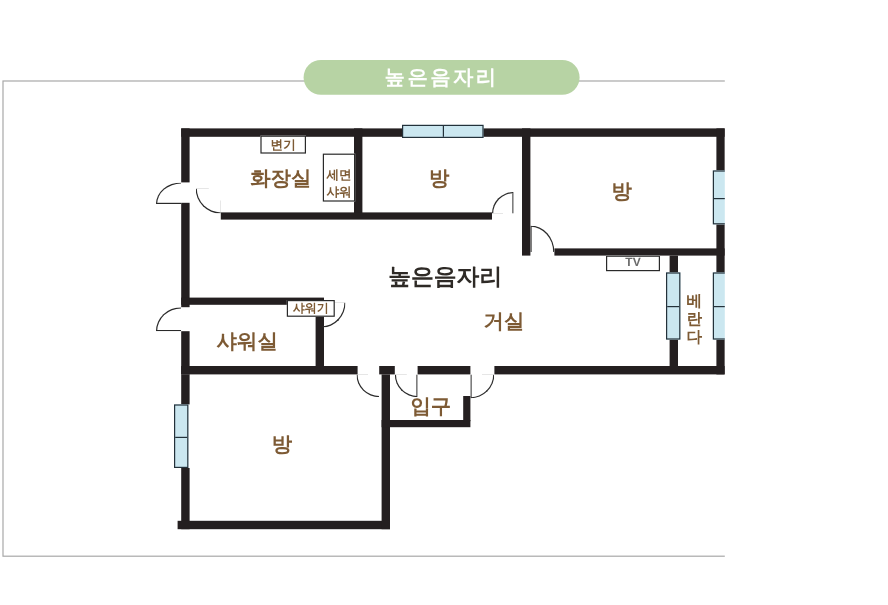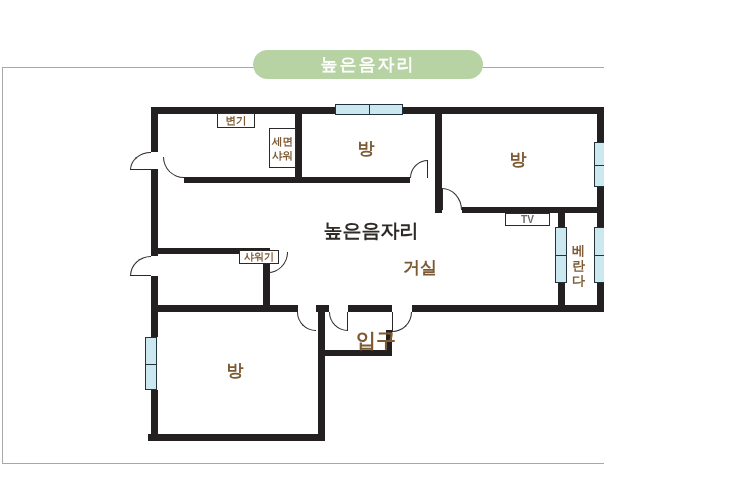--- a/index.html
+++ b/index.html
@@ -96,32 +96,34 @@
   <div class="arc arc-br" style="left:268px;top:252px;width:20px;height:21px;"></div>
   <div class="arc arc-tl leaf-r" style="left:410px;top:160px;width:18px;height:18px;"></div>
   <div class="arc arc-tr leaf-l" style="left:442px;top:188px;width:20px;height:22px;"></div>
   <div class="arc arc-bl" style="left:297px;top:312px;width:19px;height:19px;"></div>
   <div class="arc arc-bl leaf-r" style="left:329px;top:312px;width:19px;height:19px;"></div>
   <div class="arc arc-br leaf-l" style="left:392px;top:312px;width:20px;height:20px;"></div>
 
   <div class="fbox" style="left:217px;top:113px;width:38px;height:15px;font-size:10.5px;">
     <span>변기</span>
   </div>
-  <div class="fbox" style="left:269px;top:128px;width:27px;height:40px;font-size:10.5px;line-height:1.35;flex-direction:column;">
+  <div class="fbox" style="left:269px;top:128px;width:27px;height:40px;font-size:10.5px;line-height:1.35;flex-direction:column;justify-content:flex-end;">
     <span>세면</span>
     <span>샤워</span>
   </div>
   <div class="fbox" style="left:192px;top:250px;width:40px;height:14px;font-size:10px;margin-left:47px;">
     <span>샤워기</span>
   </div>
   <div class="fbox" style="left:505px;top:213px;width:45px;height:13px;font-size:10px;color:var(--tv-text,#6b6b6b);">
     <span>TV</span>
   </div>
 
+  <div class="rlabel" style="left:194px;top:137px;width:80px;font-size:17px;">화장실</div>
   <div class="rlabel" style="left:336px;top:137px;width:60px;font-size:17px;">방</div>
   <div class="rlabel" style="left:488px;top:148px;width:60px;font-size:17px;">방</div>
   <div class="title-label" style="left:311px;top:218px;width:120px;font-size:19px;">높은음자리</div>
   <div class="rlabel" style="left:390px;top:256px;width:60px;font-size:17px;">거실</div>
+  <div class="rlabel" style="left:166px;top:273px;width:80px;font-size:17px;">샤워실</div>
   <div class="rlabel" style="left:205px;top:359px;width:60px;font-size:17px;">방</div>
-  <div class="rlabel" style="left:346px;top:327px;width:60px;font-size:20px;">입구</div>
+  <div class="rlabel" style="left:329px;top:327px;width:60px;font-size:17px;">입구</div>
   <div class="rlabel vtext" style="left:569px;top:231px;height:52px;font-size:13px;">베란다</div>
 
 </div>
 
 </body></html>

